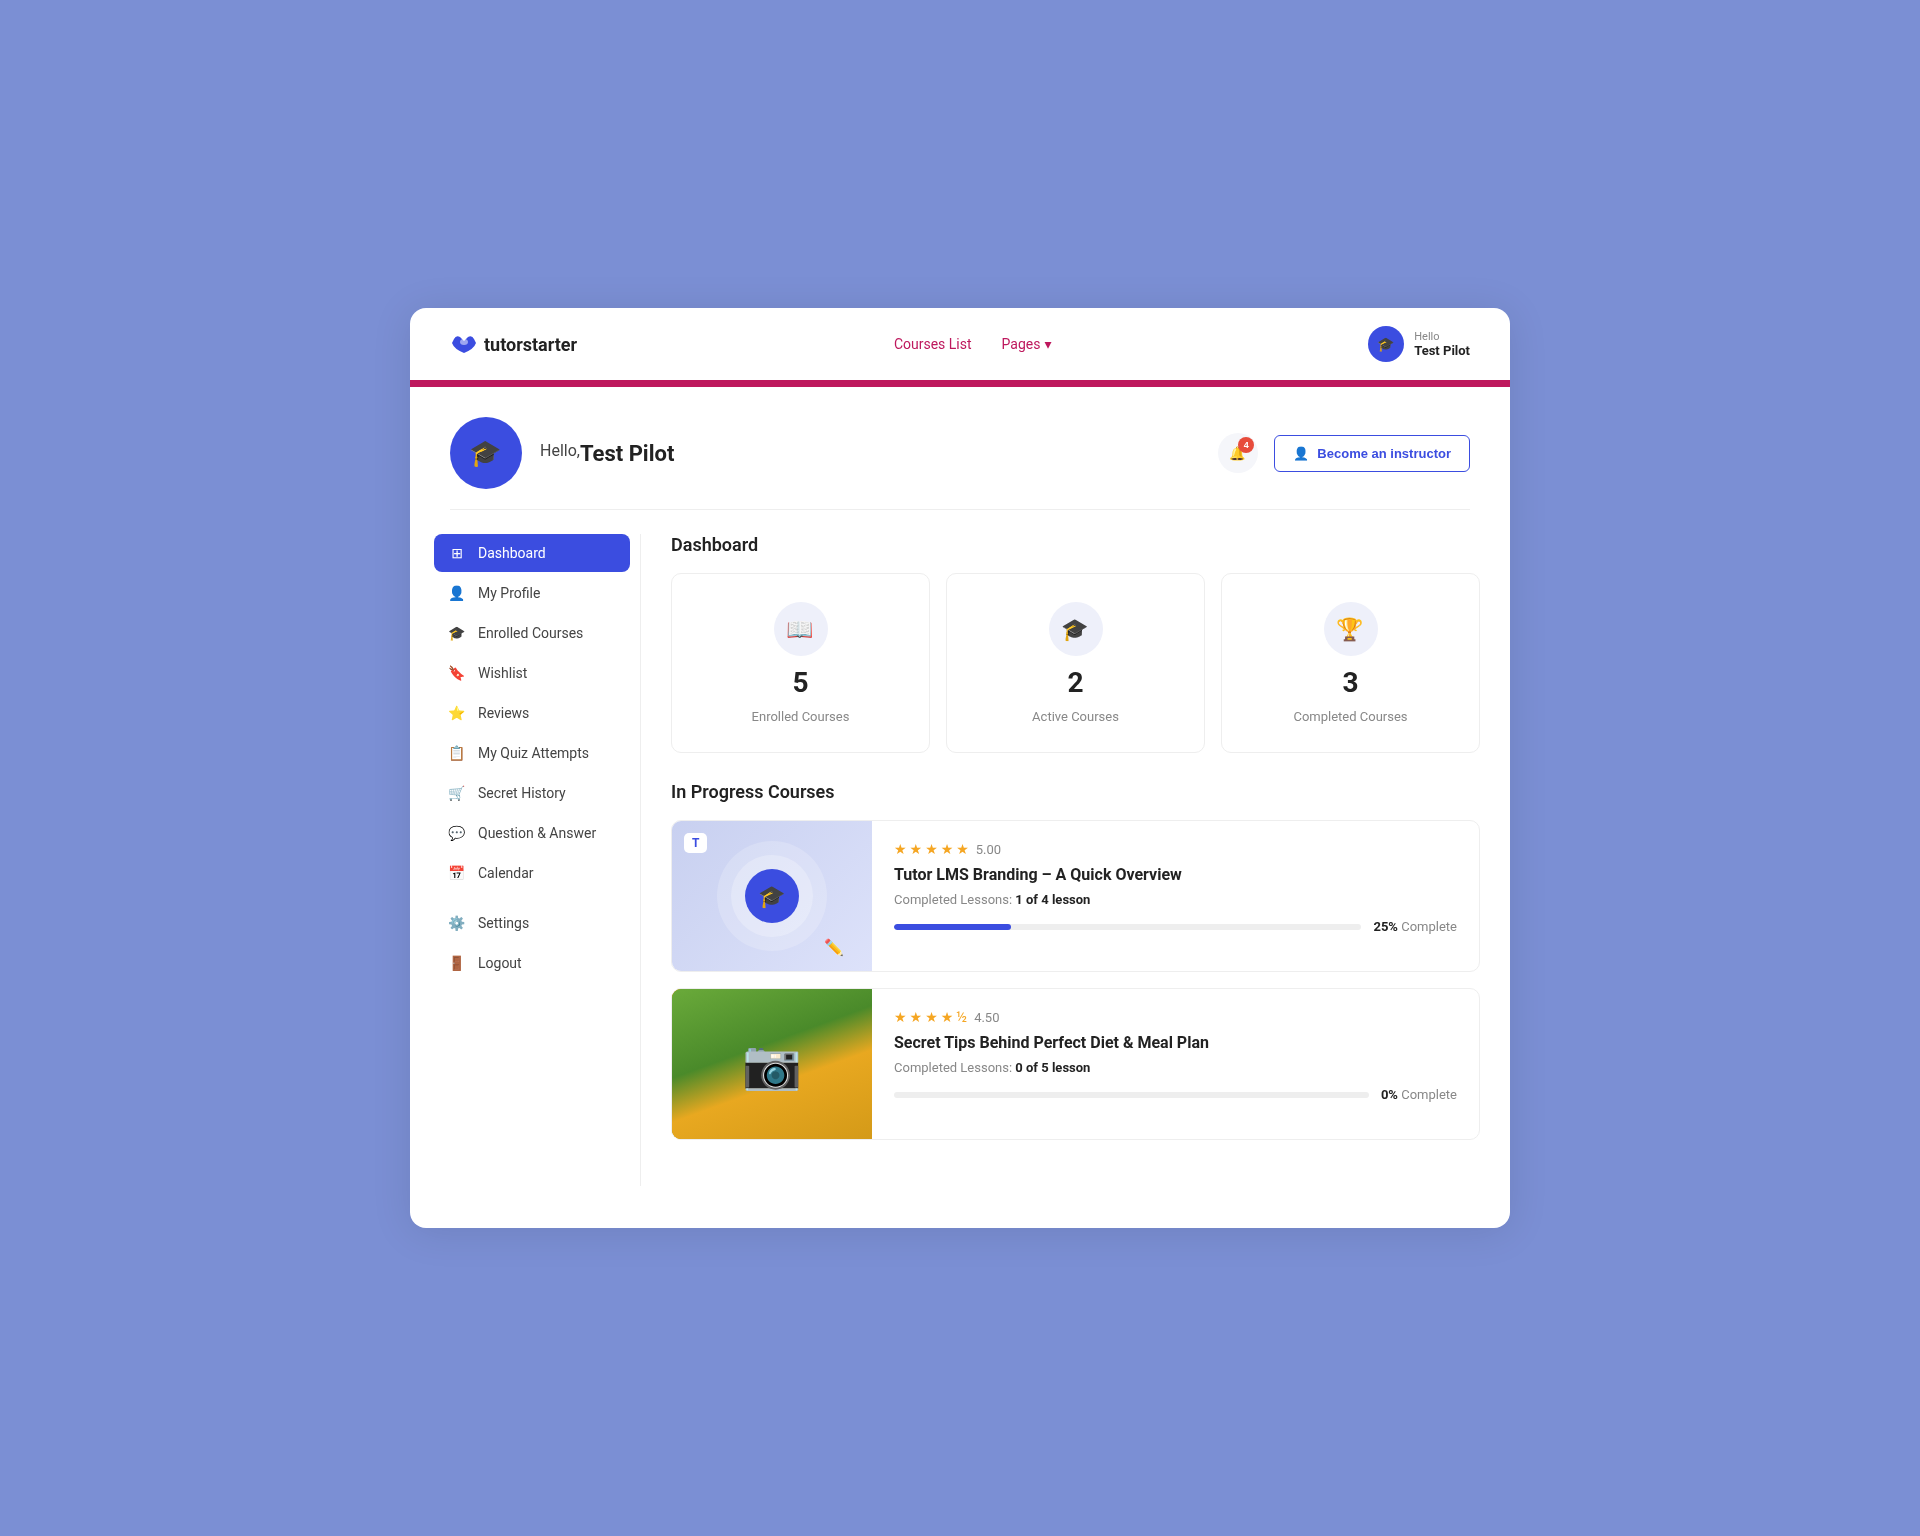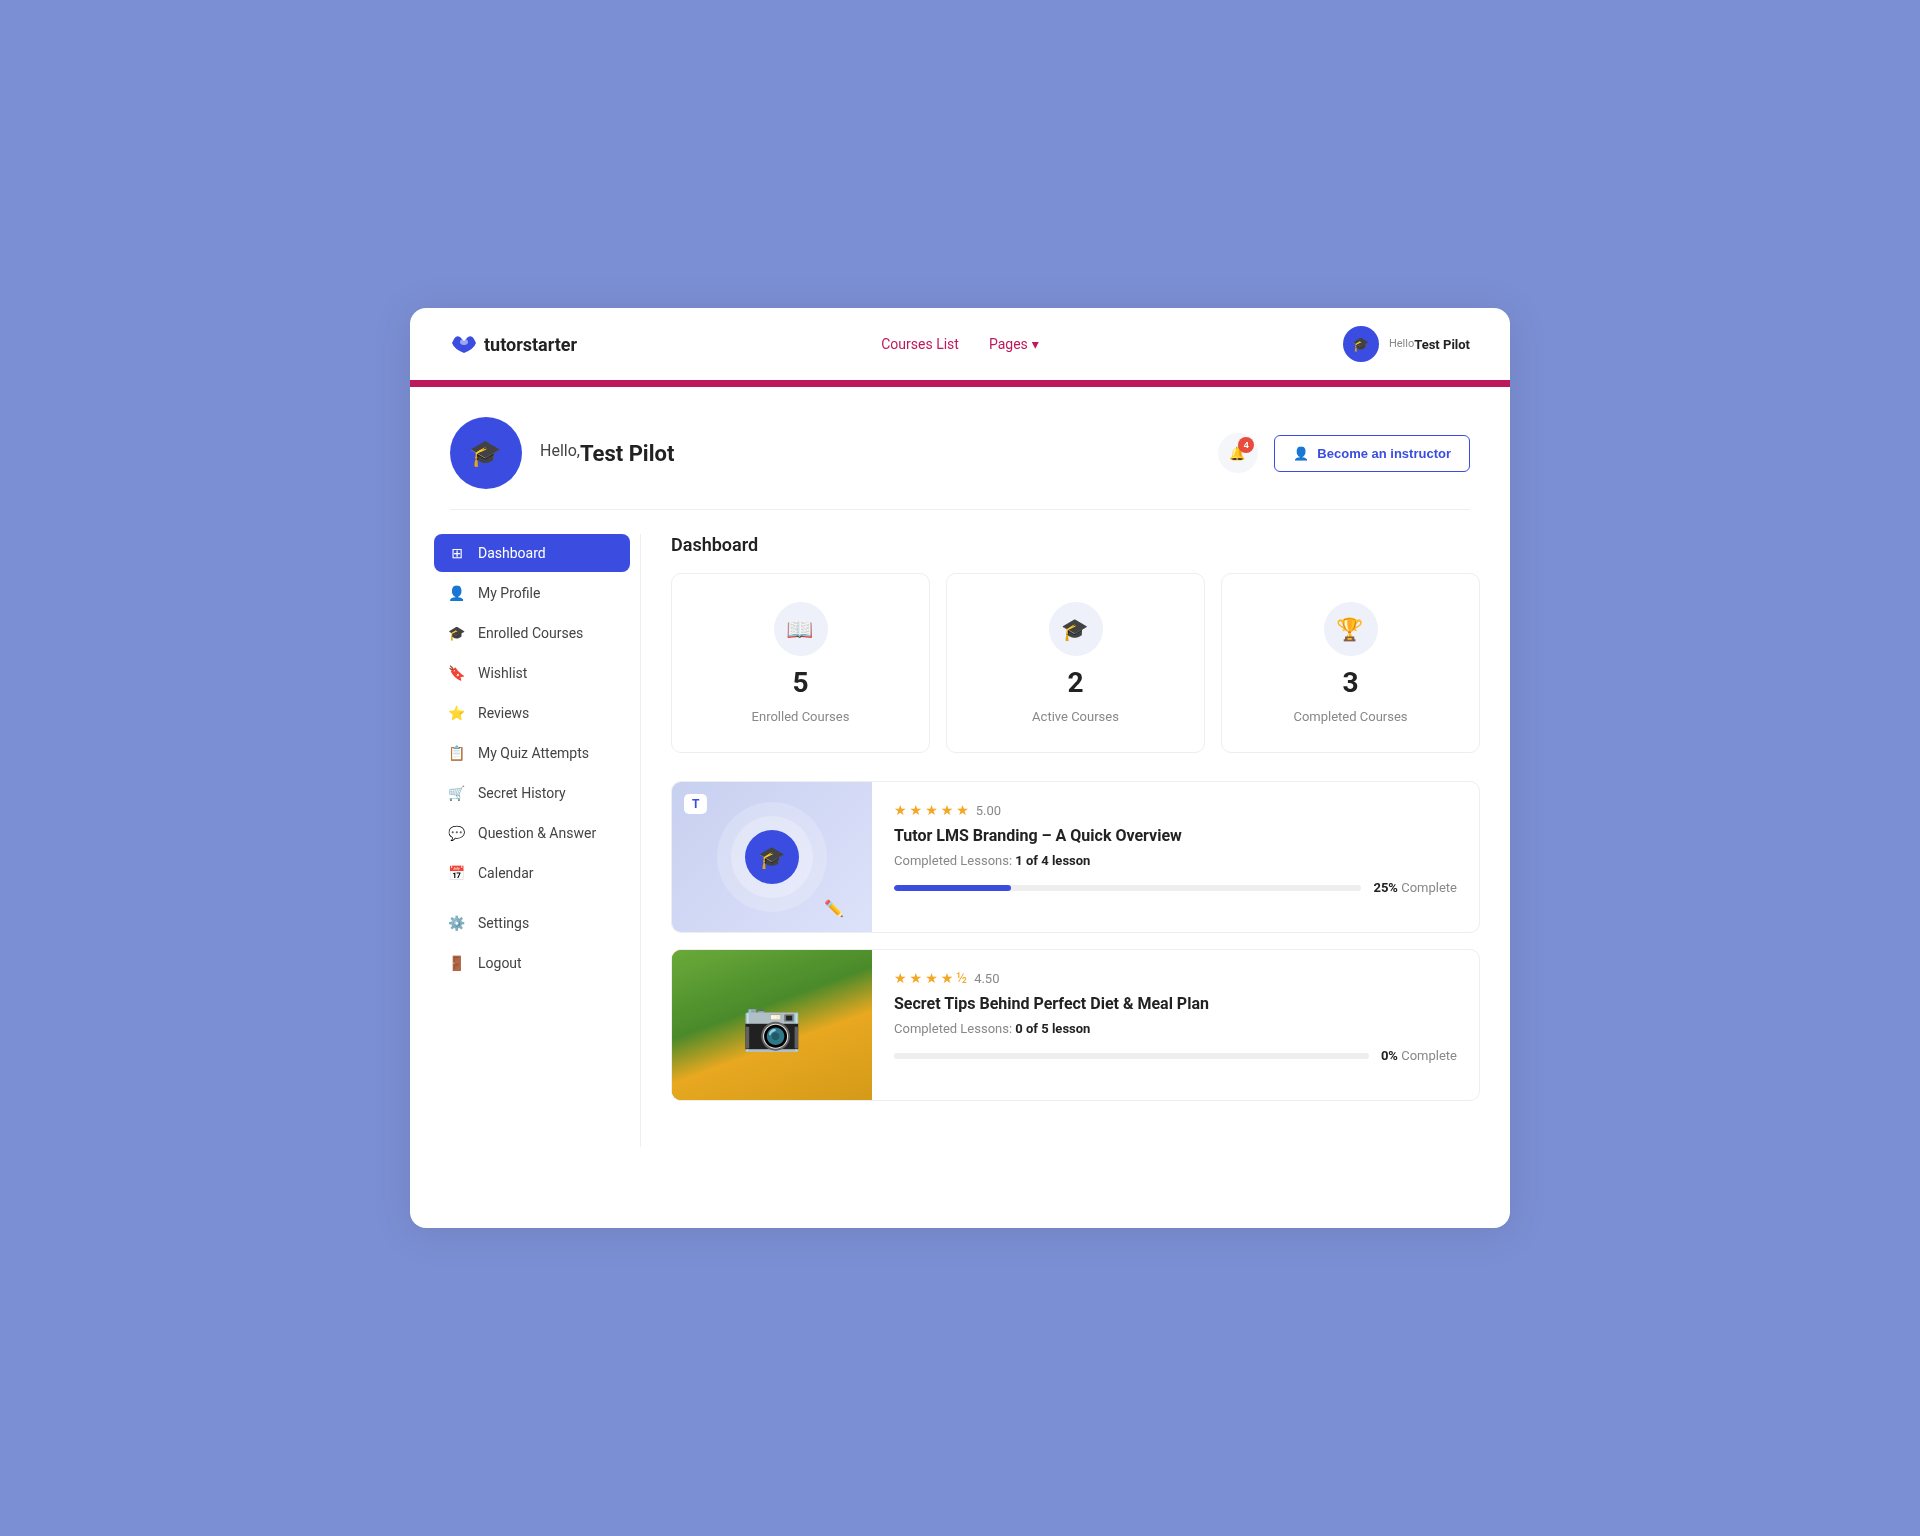--- a/index.html
+++ b/index.html
@@ -69,21 +69,21 @@
       background: #3b4de0;
       display: flex;
       align-items: center;
       justify-content: center;
       color: #fff;
       font-size: 14px;
       font-weight: 700;
     }
     .nav-user-info {
       display: flex;
-      flex-direction: row;
+      flex-direction: column;
     }
     .nav-hello {
       font-size: 11px;
       color: #888;
     }
     .nav-name {
       font-size: 13px;
       font-weight: 700;
       color: #222;
     }
@@ -475,20 +475,21 @@
           <div class="stat-number">2</div>
           <div class="stat-label">Active Courses</div>
         </div>
         <div class="stat-card">
           <div class="stat-icon-circle">🏆</div>
           <div class="stat-number">3</div>
           <div class="stat-label">Completed Courses</div>
         </div>
       </div>
 
+      <h2 class="section-title">In Progress Courses</h2>
 
       <div class="course-card">
         <div class="course-thumbnail thumb-lms" style="width:200px;height:150px;position:relative;background:linear-gradient(135deg,#c8d0f0,#dde2fa);">
           <div style="position:absolute;top:12px;left:12px;background:#fff;border-radius:5px;padding:3px 8px;font-size:12px;font-weight:700;color:#3b4de0;">T</div>
           <div style="display:flex;align-items:center;justify-content:center;width:100%;height:100%;">
             <div style="width:110px;height:110px;border-radius:50%;background:rgba(255,255,255,0.2);display:flex;align-items:center;justify-content:center;">
               <div style="width:82px;height:82px;border-radius:50%;background:rgba(255,255,255,0.25);display:flex;align-items:center;justify-content:center;">
                 <div style="width:54px;height:54px;border-radius:50%;background:#3b4de0;display:flex;align-items:center;justify-content:center;color:#fff;font-size:22px;">🎓</div>
               </div>
             </div>

